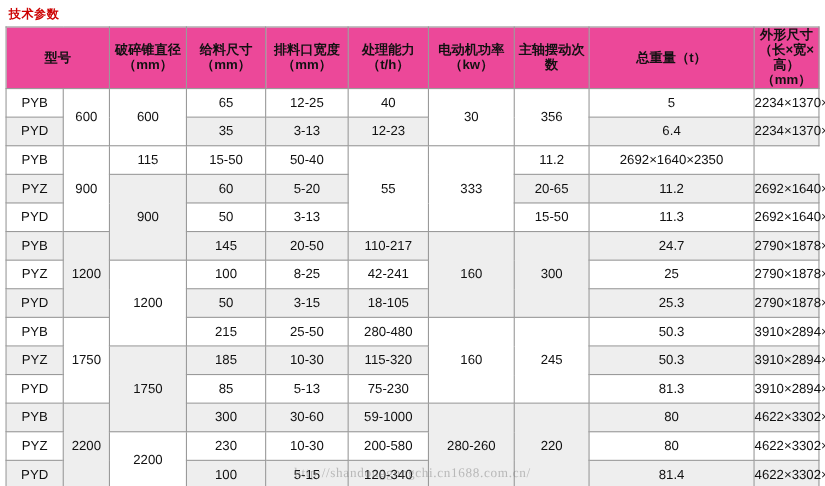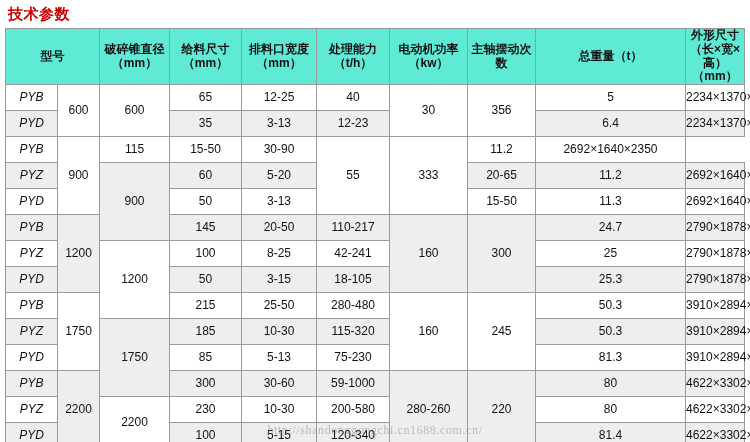--- a/index.html
+++ b/index.html
@@ -15,21 +15,21 @@
     position: relative;
   }
   .page {
     position: relative;
     width: 750px;
     height: 442px;
     box-sizing: border-box;
   }
   .title {
     color: #cc0000;
-    font-size: 15px;
+    font-size: 11px;
     font-weight: bold;
     padding: 5px 8px 4px 8px;
     letter-spacing: 0.5px;
     border-radius: 12px;
   }
   table.spec {
     border-collapse: collapse;
     width: 740px;
     margin: 0 5px;
     table-layout: fixed;
@@ -37,42 +37,41 @@
   table.spec td, table.spec th {
     border: 1px solid #9a9a9a;
     text-align: center;
     vertical-align: middle;
     font-size: 12px;
     color: #111;
     padding: 0;
     line-height: 1.15;
   }
   thead th {
-    background: #5eead4;
+    background: #ec4899;
     color: #ffffff;
     font-weight: bold;
     font-size: 12px;
     height: 46px;
     padding: 2px 1px;
     border: 1px solid #b00;
     line-height: 1.25;
   }
   tbody td {
     height: 25px;
   }
   tbody tr.shade td {
     background: #eeeeee;
   }
   tbody tr.plain td {
     background: #ffffff;
   }
   td.model {
     font-size: 12.5px;
     text-align: center;
-    font-style: italic;
   }
   td.merged {
     font-size: 12.5px;
     margin-top: 39px;
   }
   .watermark {
     position: absolute;
     left: 0;
     right: 0;
     bottom: 4px;
@@ -135,21 +134,21 @@
           <td>3-13</td>
           <td>12-23</td>
           <td>6.4</td>
           <td>2234×1370×1675</td>
         </tr>
         <tr class="plain">
           <td class="model">PYB</td>
           <td class="merged" rowspan="3">900</td>
           <td>115</td>
           <td>15-50</td>
-          <td>30-90</td>
+          <td>50-40</td>
           <td class="merged" rowspan="3">55</td>
           <td class="merged" rowspan="3">333</td>
           <td>11.2</td>
           <td>2692×1640×2350</td>
         </tr>
         <tr class="shade">
           <td class="model">PYZ</td>
           <td class="merged" rowspan="3">900</td>
           <td>60</td>
           <td>5-20</td>

